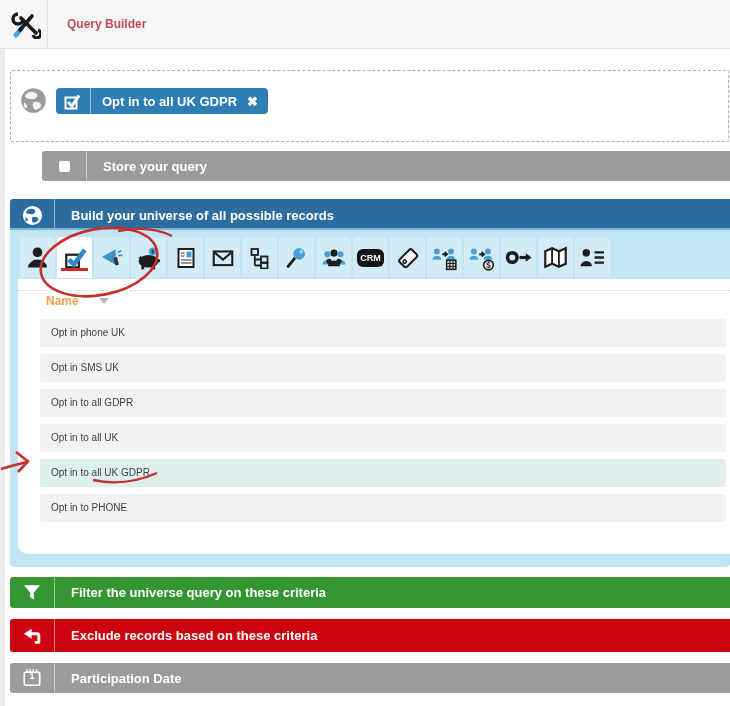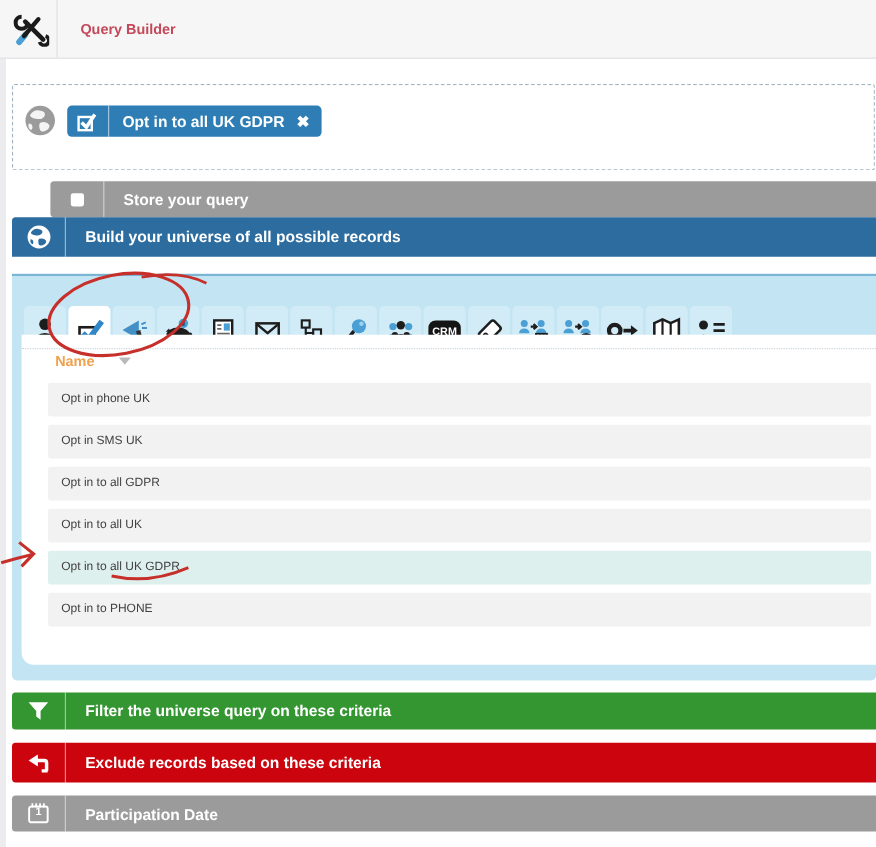--- a/index.html
+++ b/index.html
@@ -24,31 +24,31 @@
   .chip .vsep{width:1px;height:26px;background:rgba(255,255,255,.55);}
   .chip .lbl{padding:0 8px 0 11px;font-size:13px;font-weight:bold;white-space:nowrap;}
   .chip .x{padding:0 10px 0 2px;font-size:13px;font-weight:bold;cursor:pointer;}
 
   
   .bar{left:10px;width:720px;display:flex;align-items:stretch;border-radius:3px 0 0 3px;color:#fff;}
   .bar .icon-cell{width:44px;display:flex;align-items:center;justify-content:center;
                   border-right:1px solid rgba(255,255,255,.5);position:relative;}
   .bar .bar-label{font-size:13px;font-weight:bold;padding-left:16px;display:flex;align-items:center;white-space:nowrap;}
   .bar-store{top:151px;height:30px;background:#9b9b9b;margin-left:32px;}
-  .bar-build{top:181px;height:33px;background:#2c6c9f;border-radius:3px 0 0 0;}
+  .bar-build{top:199px;height:33px;background:#2c6c9f;border-radius:3px 0 0 0;}
   .bar-filter{top:577px;height:31px;background:#339630;}
   .bar-exclude{top:619px;height:33px;background:#cb040d;}
   .bar-part{top:663px;height:30px;background:#9b9b9b;}
   .store-square{width:11px;height:11px;background:#fff;border-radius:2px;}
   .cal-day{position:absolute;left:0;top:8px;width:44px;text-align:center;font-size:9px;font-weight:bold;color:#fff;}
 
   
   .panel{left:10px;top:228px;width:720px;height:337px;background:#c3e5f3;border-top:2px solid #7ab5d4;
          border-radius:0 0 4px 4px;}
-  .tabs{position:absolute;left:10px;top:25px;display:flex;gap:2px;}
+  .tabs{position:absolute;left:10px;top:7px;display:flex;gap:2px;}
   .tab{width:35px;height:41px;background:#d2ecf7;border-radius:4px 4px 0 0;display:flex;
        align-items:center;justify-content:center;cursor:pointer;}
   .tab.selected{background:#fff;position:relative;}
   .tab.selected .active-underline{position:absolute;left:4px;bottom:7px;width:27px;height:3px;background:#cf2c27;}
   .crm-badge{background:#151515;color:#fff;border-radius:6px;font-size:9px;font-weight:bold;
              padding:4px 3px;letter-spacing:0;}
   .content{position:absolute;left:8px;top:49px;right:0;bottom:13px;background:#fff;border-radius:0 0 0 10px;}
   .head-dotline{position:absolute;left:0;right:0;top:11px;border-top:1px dotted #ccd6dc;}
   .col-header{position:absolute;left:28px;top:15px;font-size:12px;font-weight:bold;color:#efa14d;display:flex;align-items:center;gap:20px;}
   .sort-arrow{width:0;height:0;border-left:5px solid transparent;border-right:5px solid transparent;border-top:6px solid #b9b9b9;}

